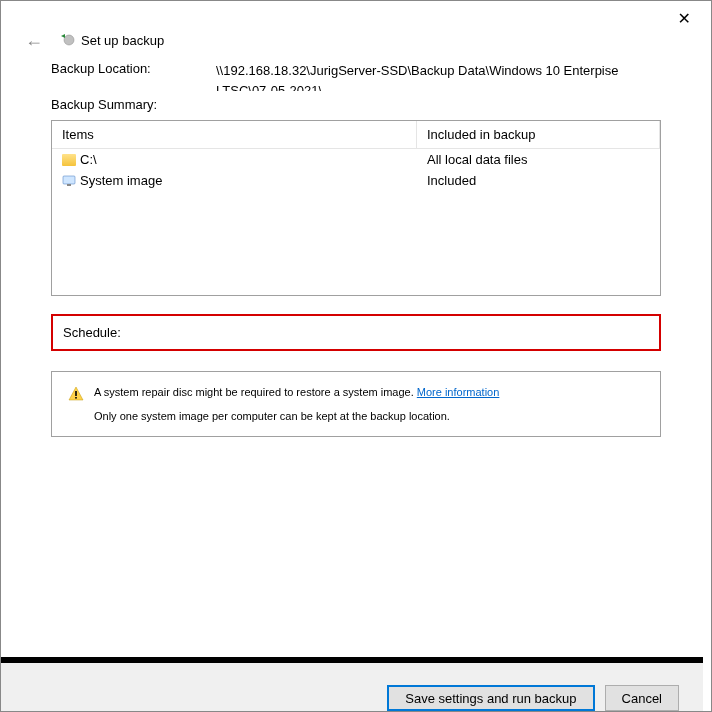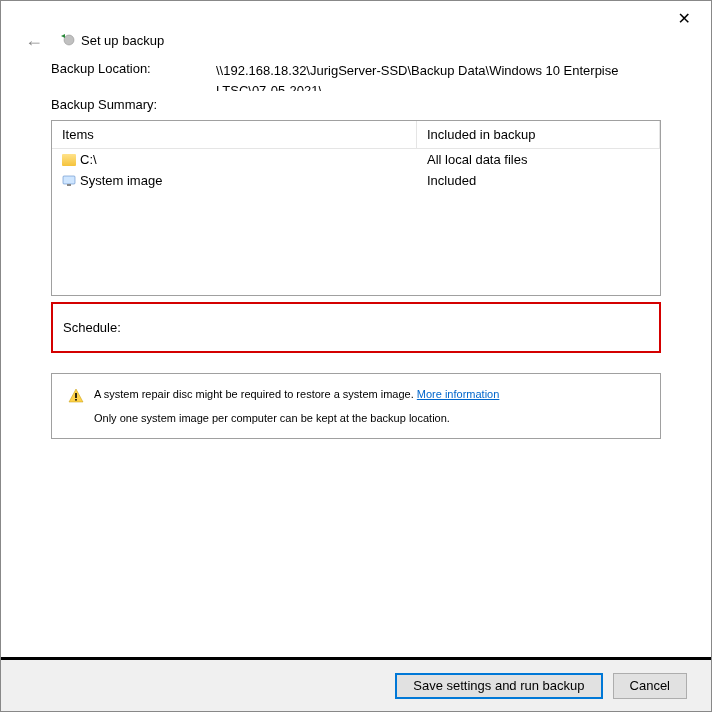--- a/index.html
+++ b/index.html
@@ -20,28 +20,28 @@
     .table-box { border: 1px solid #a0a0a0; margin-top: 8px; height: 176px; background: #fff; }
     .thead { display: flex; border-bottom: 1px solid #e5e5e5; }
     .th { padding: 6px 10px; font-size: 13px; color: #000; }
     .th.items { width: 365px; border-right: 1px solid #e5e5e5; }
     .th.incl { flex: 1; border-right: 1px solid #e5e5e5; }
     .tr { display: flex; padding: 3px 0; }
     .td1 { width: 365px; padding-left: 10px; display: flex; align-items: center; gap: 4px; }
     .td2 { flex: 1; padding-left: 10px; display: flex; align-items: center; }
     .folder-icon { width: 14px; height: 12px; display:inline-block; background: linear-gradient(#ffe28a,#f5c33b); border-radius: 1px; }
     .monitor-icon { width: 14px; height: 12px; display:inline-block; }
-    .schedule-row { border: 2px solid #d40000; padding: 16px 10px; margin-top: 6px; display: flex; }
+    .schedule-row { border: 2px solid #d40000; padding: 9px 10px; margin-top: 18px; display: flex; }
     .schedule-lbl { width: 165px; }
     .schedule-val { display: flex; gap: 10px; align-items: center; }
     .link { color: #0066cc; text-decoration: underline; cursor: pointer; }
     .warning-box { border: 1px solid #a0a0a0; margin-top: 20px; padding: 14px 16px; display: flex; gap: 10px; }
     .warn-icon { flex-shrink:0; width:16px; height:16px; }
     .warning-text { display: flex; flex-direction: column; gap: 12px; font-size: 11px; }
-    .footer { position: absolute; bottom: 0; left: 0; right: 0; height: 54px; background: #f0f0f0; border-top: 3px solid #000000; display: flex; justify-content: flex-end; align-items: center; gap: 10px; padding-right: 24px; }
+    .footer { position: absolute; bottom: 0; left: 0; right: 8px; height: 54px; background: #f0f0f0; border-top: 6px solid #000000; display: flex; justify-content: flex-end; align-items: flex-end; gap: 10px; padding-right: 24px; }
     .btn { height: 26px; padding: 0 16px; font-size: 13px; background: #e1e1e1; border: 1px solid #adadad; cursor: pointer; display:flex; align-items:center; }
     .btn.primary { border: 2px solid #0078d7; background: #e1e1e1; }
   </style>
 </head>
 <body>
 
 <span class="close-btn">✕</span>
 
 <div class="header-row">
   <span class="back-arrow">←</span>

